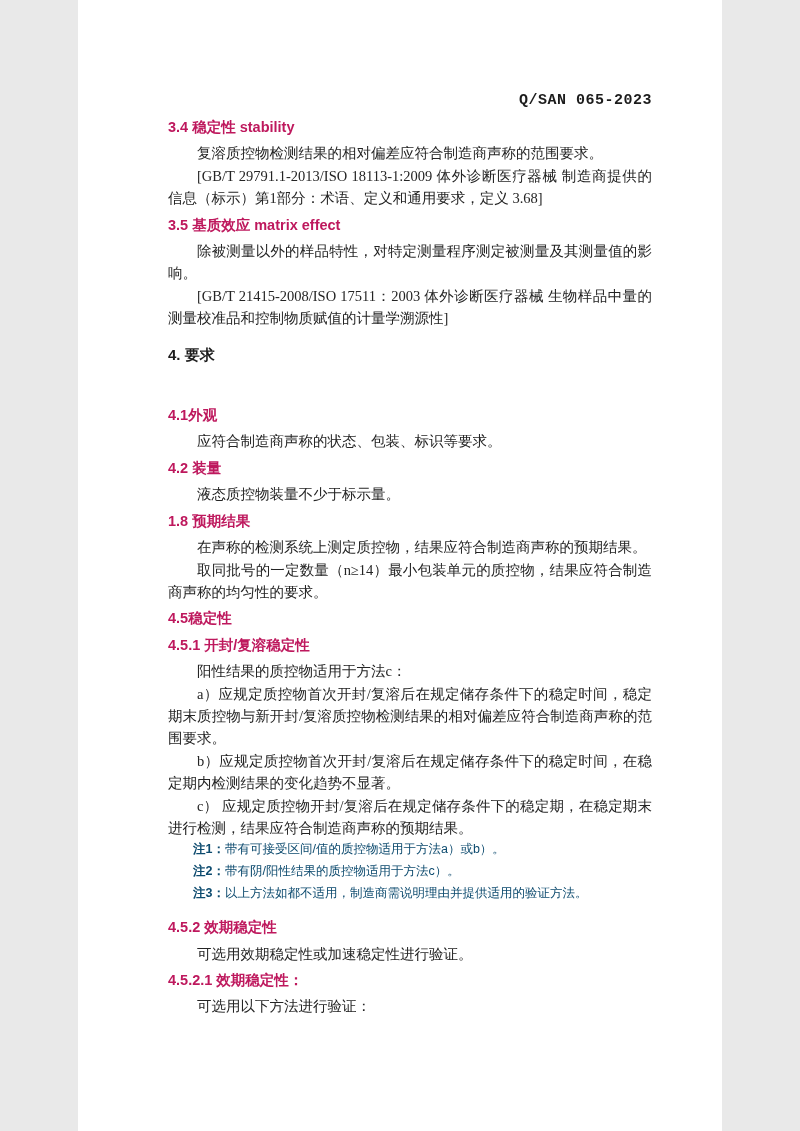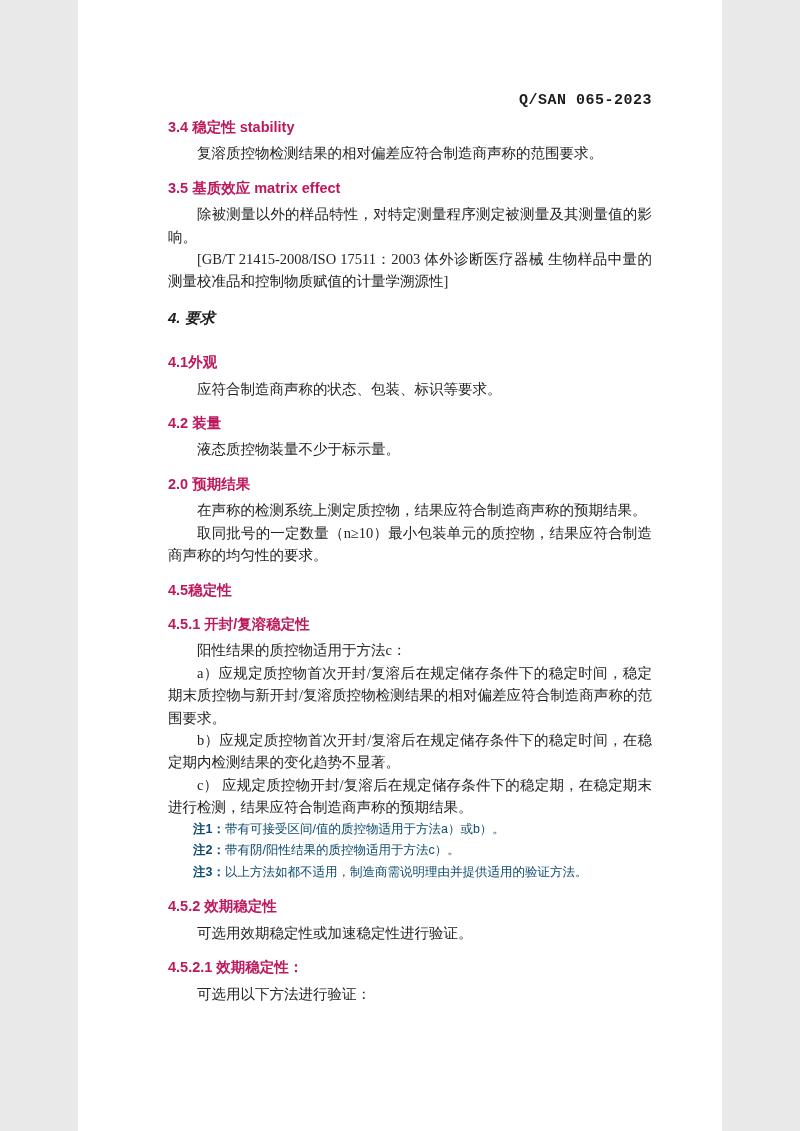--- a/index.html
+++ b/index.html
@@ -29,25 +29,24 @@
     font-size:14.5px;
     line-height:22.4px;
     margin:4px 0 4px 0;
     color:#be185d;
   }
   .heading-major {
     font-family:"Liberation Sans","DejaVu Sans",sans-serif;
     font-weight:bold;
     font-size:15px;
     line-height:22.4px;
-    margin:14px 0 22px 0;
+    margin:14px 0 38px 0;
     color:#1c1c1c;
-    font-style:italic;
   }
-  .heading-spaced { margin-top:12px; }
+  .heading-spaced { margin-top:4px; }
   .para {
     font-family:"Liberation Serif","DejaVu Serif",serif;
     font-size:14.5px;
     line-height:22.4px;
     margin:0;
     text-indent:2em;
     color:#242424;
     text-align:justify;
   }
   .note {
@@ -69,37 +68,38 @@
 </style>
 </head>
 <body>
 
 <div class="page">
 
   <div class="page-header">Q/SAN 065-2023</div>
 
   <div class="heading">3.4 稳定性 stability</div>
   <p class="para">复溶质控物检测结果的相对偏差应符合制造商声称的范围要求。</p>
+  <p class="para">[GB/T 29791.1-2013/ISO 18113-1:2009 体外诊断医疗器械 制造商提供的信息（标示）第1部分：术语、定义和通用要求，定义 3.68]</p>
 
   <div class="heading heading-spaced">3.5 基质效应 matrix effect</div>
   <p class="para">除被测量以外的样品特性，对特定测量程序测定被测量及其测量值的影响。</p>
   <p class="para">[GB/T 21415-2008/ISO 17511：2003 体外诊断医疗器械 生物样品中量的测量校准品和控制物质赋值的计量学溯源性]</p>
 
   <div class="heading-major">4. 要求</div>
 
   <div class="heading">4.1外观</div>
   <p class="para">应符合制造商声称的状态、包装、标识等要求。</p>
 
   <div class="heading heading-spaced">4.2 装量</div>
   <p class="para">液态质控物装量不少于标示量。</p>
 
-  <div class="heading heading-spaced">2.0 预期结果</div>
+  <div class="heading heading-spaced">1.8 预期结果</div>
   <p class="para">在声称的检测系统上测定质控物，结果应符合制造商声称的预期结果。</p>
 
-  <p class="para">取同批号的一定数量（n≥10）最小包装单元的质控物，结果应符合制造商声称的均匀性的要求。</p>
+  <p class="para">取同批号的一定数量（n≥14）最小包装单元的质控物，结果应符合制造商声称的均匀性的要求。</p>
 
   <div class="heading heading-spaced">4.5稳定性</div>
 
   <div class="heading heading-spaced">4.5.1 开封/复溶稳定性</div>
   <p class="para">阳性结果的质控物适用于方法c：</p>
   <p class="para">a）应规定质控物首次开封/复溶后在规定储存条件下的稳定时间，稳定期末质控物与新开封/复溶质控物检测结果的相对偏差应符合制造商声称的范围要求。</p>
   <p class="para">b）应规定质控物首次开封/复溶后在规定储存条件下的稳定时间，在稳定期内检测结果的变化趋势不显著。</p>
   <p class="para">c） 应规定质控物开封/复溶后在规定储存条件下的稳定期，在稳定期末进行检测，结果应符合制造商声称的预期结果。</p>
 
   <p class="note"><span class="note-label">注1：</span><span>带有可接受区间/值的质控物适用于方法a）或b）。</span></p>

